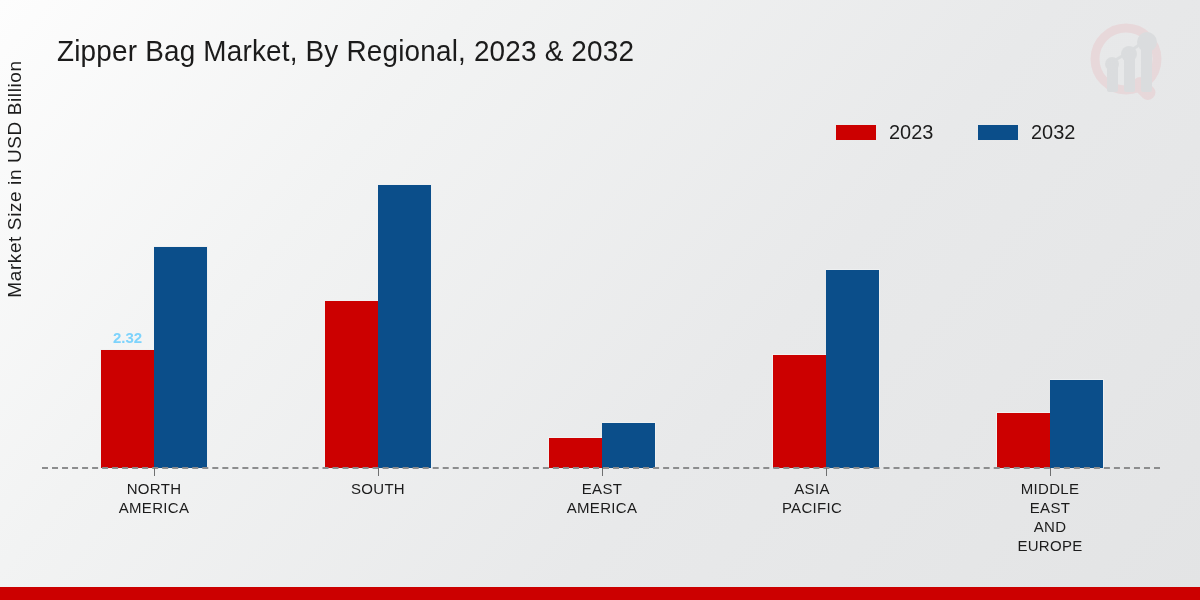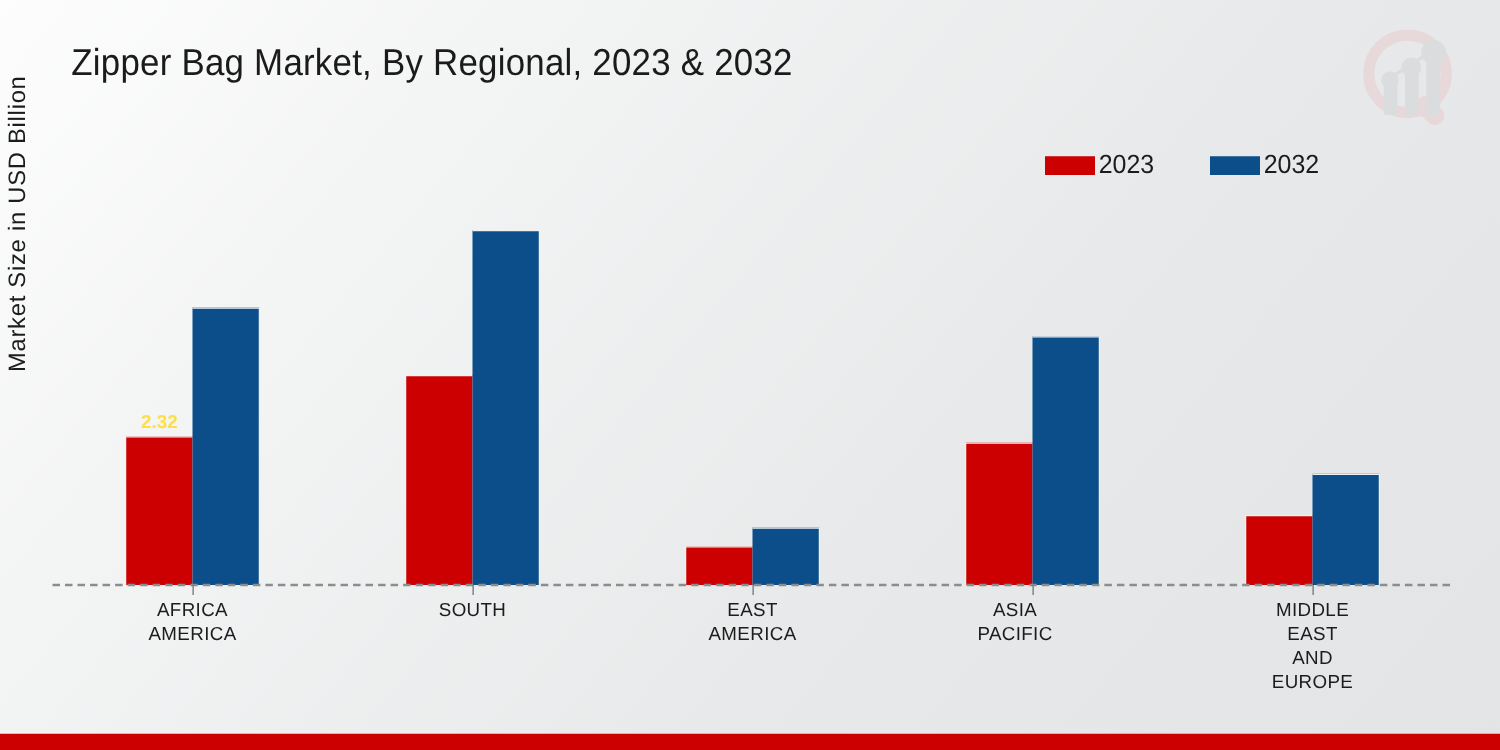--- a/index.html
+++ b/index.html
@@ -51,21 +51,21 @@
     position: absolute;
     left: 836px;
     top: 120px;
     display: flex;
     align-items: center;
     gap: 42px;
   }
   .legend-item {
     display: flex;
     align-items: center;
-    gap: 3px;
+    gap: 13px;
     text-align: center;
   }
   .legend-swatch {
     width: 40px;
     height: 15px;
     display: block;
   }
   .legend-label {
     font-size: 21px;
     color: #1c1c1c;
@@ -119,21 +119,21 @@
     border-right: 1px solid #eef0f1;
   }
   .bar-value {
     position: absolute;
     bottom: 100%;
     left: 50%;
     transform: translateX(-50%);
     margin-bottom: 4px;
     font-size: 15px;
     font-weight: bold;
-    color: #fde047;
+    color: #7dd3fc;
     white-space: nowrap;
     font-family: "Liberation Sans", sans-serif;
   }
 
   
   #axis-line {
     position: absolute;
     left: 42px;
     top: 467px;
     width: 1118px;
@@ -228,21 +228,21 @@
       </div>
       <div class="group" style="left: 954px; width: 108px;">
         <div class="bar series-2023" style="width: 54px; height: 56px; left: 0px; background: rgb(204, 0, 0);"></div>
         <div class="bar series-2032" style="width: 54px; height: 89px; left: 54px; background: rgb(11, 78, 138);"></div>
       </div>
     </div>
 
   <div id="axis-line"></div>
 
 <div class="axis-tick" style="left: 154px;"></div>
-    <div class="cat-label" style="left: 154px;">AFRICA
+    <div class="cat-label" style="left: 154px;">NORTH
 AMERICA</div>
     <div class="axis-tick" style="left: 378px;"></div>
     <div class="cat-label" style="left: 378px;">SOUTH</div>
     <div class="axis-tick" style="left: 602px;"></div>
     <div class="cat-label" style="left: 602px;">EAST
 AMERICA</div>
     <div class="axis-tick" style="left: 826px;"></div>
     <div class="cat-label" style="left: 812px;">ASIA
 PACIFIC</div>
     <div class="axis-tick" style="left: 1050px;"></div>

